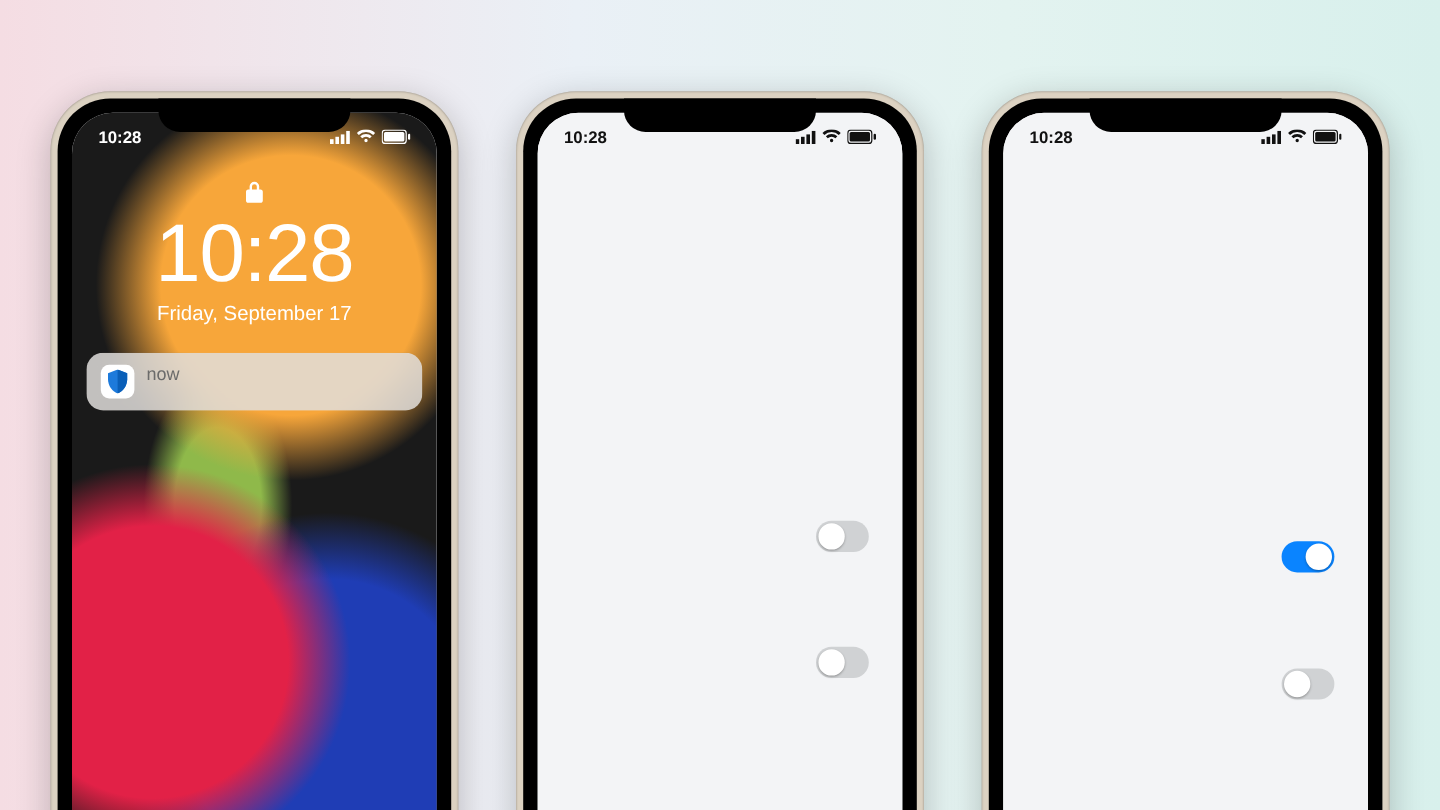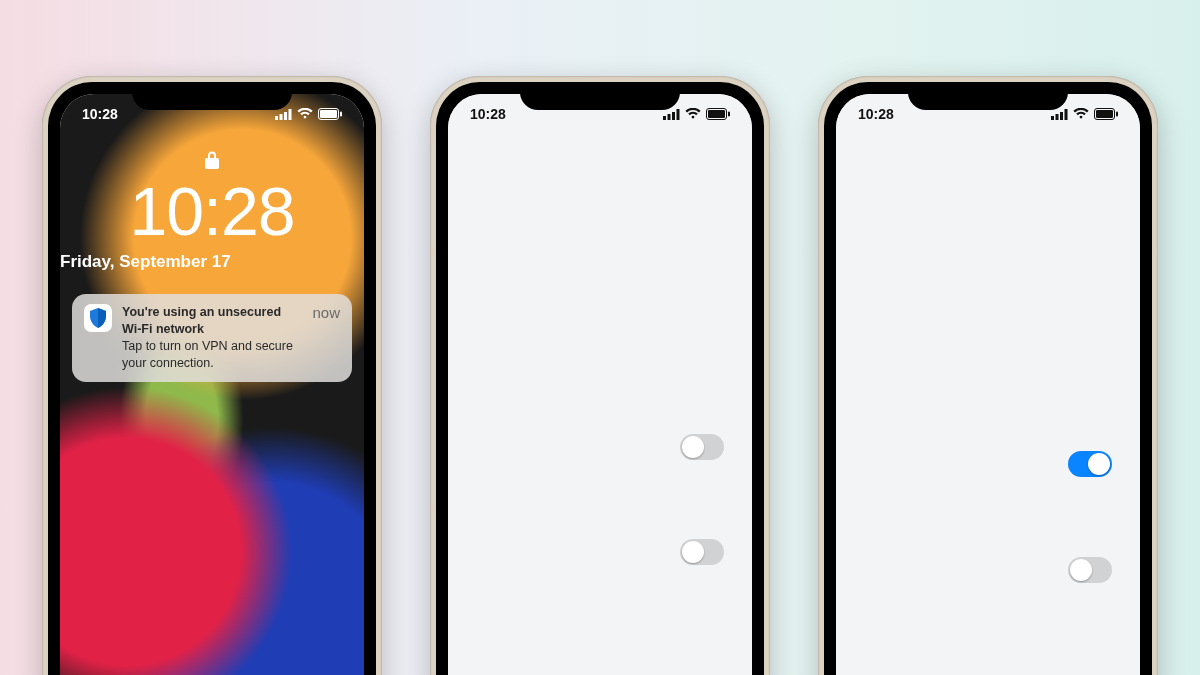--- a/index.html
+++ b/index.html
@@ -65,22 +65,22 @@
       radial-gradient(circle at 70% 78%, #1f3db5 0%, #1f3db5 22%, transparent 32%),
       radial-gradient(ellipse at 40% 50%, #8fb94a 0%, #8fb94a 14%, transparent 24%),
       #1a1a1a;
   }
   .lock-icon { position:absolute; top:56px; left:50%; transform:translateX(-50%); color:#fff; }
   .clock {
     position:absolute; top:78px; left:0; right:0; text-align:center;
     color:#fff; font-size:68px; font-weight:300; letter-spacing:-1px;
   }
   .date-line {
-    position:absolute; top:158px; left:0; right:0; text-align:left;
-    color:#fff; font-size:17px; font-weight:700;
+    position:absolute; top:158px; left:0; right:0; text-align:center;
+    color:#fff; font-size:17px; font-weight:400;
   }
   .notif {
     position:absolute; top:200px; left:12px; right:12px;
     background: rgba(224,222,220,0.85);
     backdrop-filter: blur(6px);
     border-radius: 14px;
     padding: 10px 12px;
     display:flex; gap:10px; align-items:flex-start;
     font-size: 12.5px; color:#2a2a2a;
   }
@@ -181,24 +181,20 @@
           </svg>
       </div>
       <div class="clock">10:28</div>
       <div class="date-line">Friday, September 17</div>
       <div class="notif">
         <div class="app-icon">
           <svg width="18" height="20" viewBox="0 0 18 20">
               <path d="M9 0l8 3v5c0 5.2-3.4 10-8 12C4.4 18 1 13.2 1 8V3l8-3z" fill="#1d7adb"></path>
               <path d="M9 0l8 3v5c0 5.2-3.4 10-8 12V0z" fill="#0a5fb8"></path>
             </svg>
-        </div>
-        <div class="body">
-          <div class="title">You're using an unsecured Wi-Fi network</div>
-          <div>Tap to turn on VPN and secure your connection.</div>
         </div>
         <div class="ts">now</div>
       </div>
     </div>
   </div>
 </div>
 
 <div class="phone" style="left:430px;">
   <div class="bezel">
     <div class="notch"></div>

